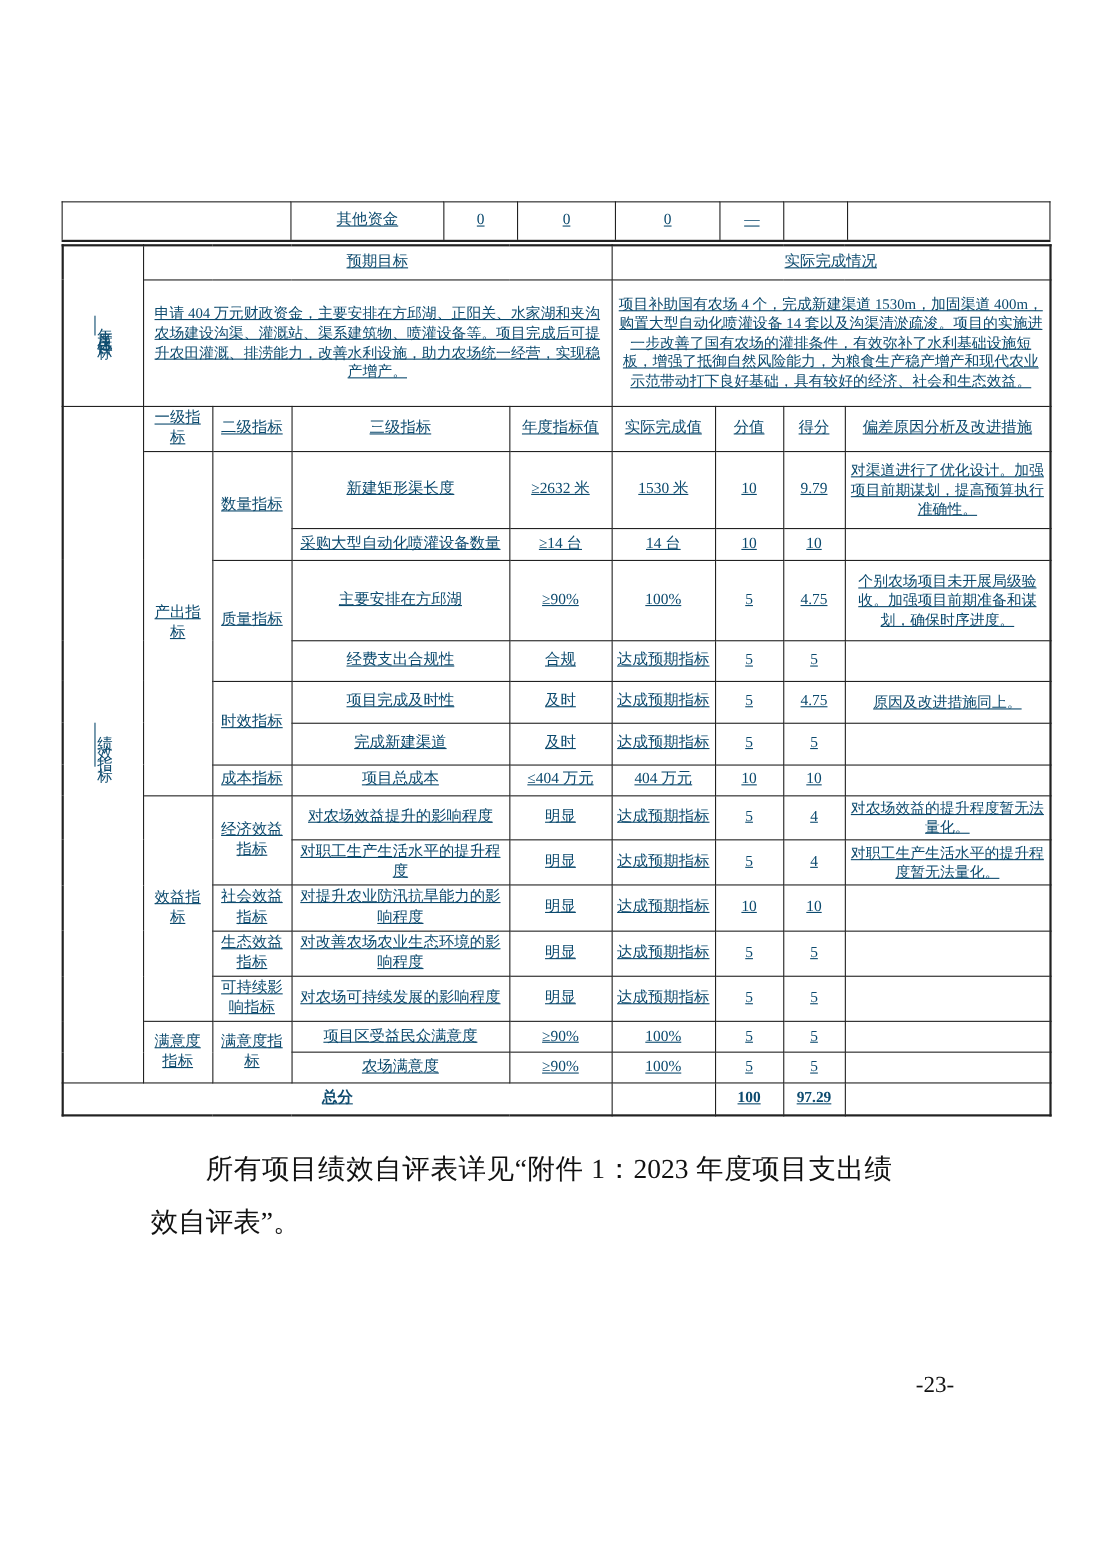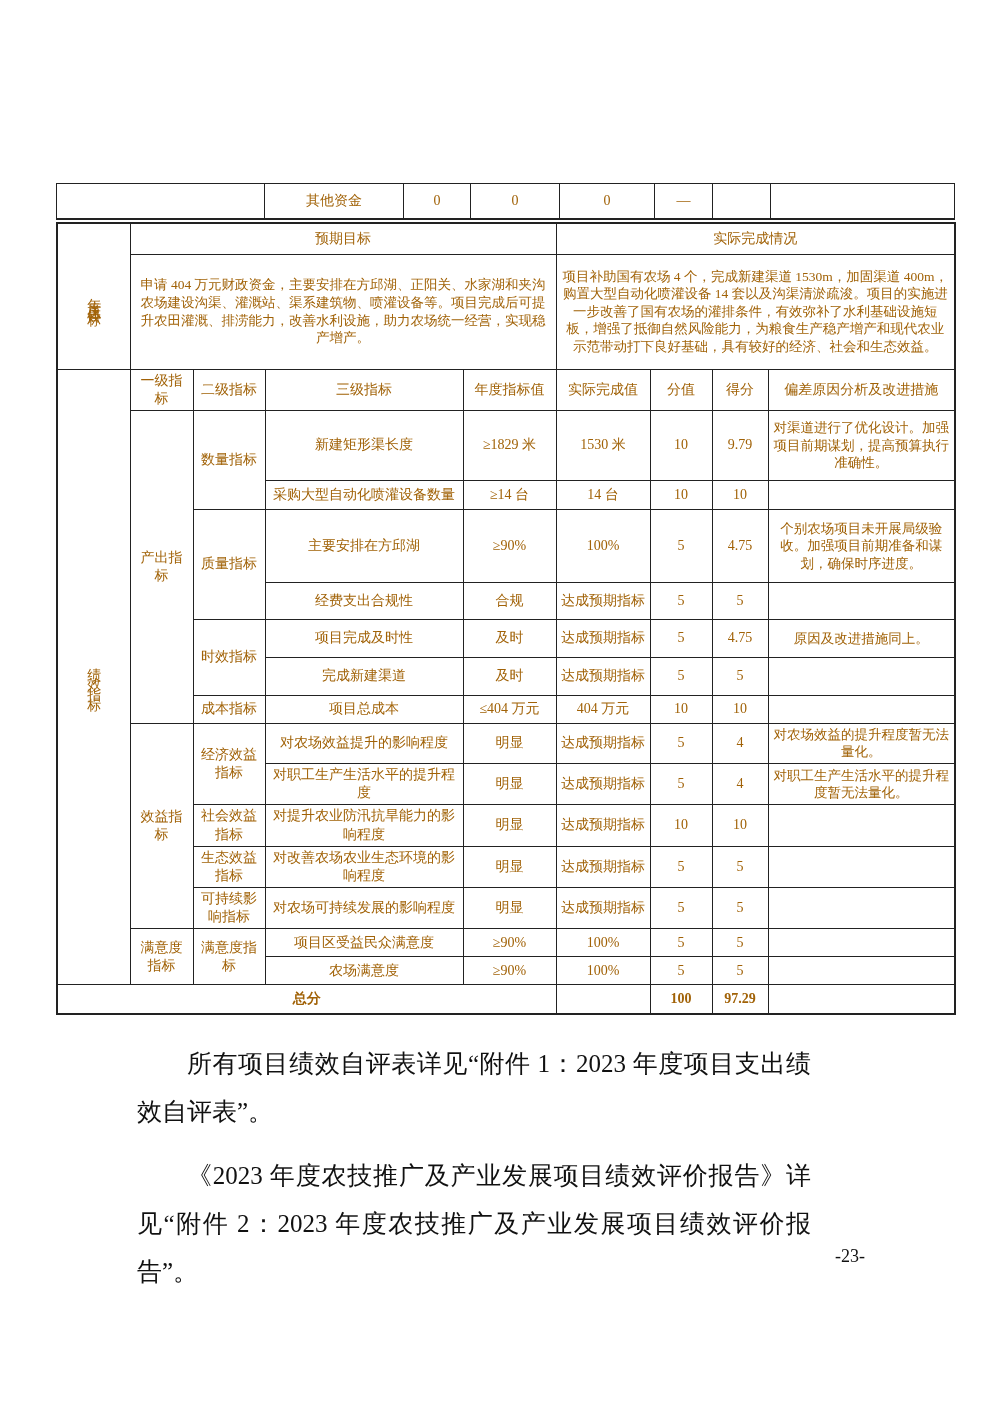--- a/index.html
+++ b/index.html
@@ -2,21 +2,21 @@
 <html><head>
 <meta charset="utf-8">
 <style>
   html,body { margin:0; padding:0; background:#e8e8e8; }
   .page {
     position:relative; width:1000px; height:1414px; margin:0 auto;
     background:#ffffff; color:#111;
     font-family:"Liberation Serif","DejaVu Serif",serif;
     overflow:hidden;
   }
-  table.tbl { border-collapse:collapse; table-layout:fixed; font-size:14px; color:#a16207; }
+  table.tbl { border-collapse:collapse; table-layout:fixed; font-size:14px; color:#0c4a6e;text-decoration:underline; }
   table.tbl td {
     border:1px solid #222; text-align:center; vertical-align:middle;
     padding:2px 4px; overflow:hidden; line-height:1.3;
     word-break:break-all;
   }
   table.top-tbl { position:absolute; left:56px; top:183px; width:898px; border:1px solid #222; border-bottom:2px solid #222; }
   table.main-tbl { position:absolute; left:56px; top:222px; width:898px; border:2px solid #222; }
   td.goaltext { text-align:justify; font-size:13.5px; line-height:19px; padding:4px 9px; }
   td.lcell { text-align:left; padding:2px 8px 2px 10px; line-height:18px; }
   td.dev { text-align:left; font-size:13.5px; line-height:18px; padding:3px 6px; }
@@ -29,21 +29,21 @@
   .v-perf { letter-spacing:10px; }
   .bold { font-weight:bold; }
   .body-text {
     position:absolute; left:121px; top:1024px; width:706px;
     font-size:25px; line-height:48px; text-align:justify; color:#111;
   }
   .body-text p { margin:16px; text-indent:50px; }
   .body-text p.hd { font-weight:bold; }
   .page-number {
     position:absolute; left:810px; top:1246px; width:80px;
-    text-align:center; font-size:18px; color:#111;
+    text-align:center; font-size:21px; color:#111;
   }
 </style>
 </head>
 <body>
 
 <div class="page">
 
   <table class="tbl top-tbl">
     <colgroup>
       <col style="width:208px">
@@ -105,21 +105,21 @@
         <td>实际完成值</td>
         <td>分值</td>
         <td>得分</td>
         <td>偏差原因分析及改进措施</td>
       </tr>
 
       <tr style="height:70px">
         <td rowspan="7" class="grp1">产出指标</td>
         <td rowspan="2" class="grp2">数量指标</td>
         <td class="lcell">新建矩形渠长度</td>
-        <td>≥1829 米</td>
+        <td>≥2632 米</td>
         <td class="narrow">1530 米</td>
         <td>10</td>
         <td>9.79</td>
         <td class="dev">对渠道进行了优化设计。加强项目前期谋划，提高预算执行准确性。</td>
       </tr>
       <tr style="height:29px">
         <td class="lcell">采购大型自动化喷灌设备数量</td>
         <td>≥14 台</td>
         <td class="narrow">14 台</td>
         <td>10</td>
@@ -240,18 +240,17 @@
         <td></td>
         <td class="bold">100</td>
         <td class="bold">97.29</td>
         <td></td>
       </tr>
     </tbody>
   </table>
 
   <div class="body-text">
     <p>所有项目绩效自评表详见“附件 1：2023 年度项目支出绩效自评表”。</p>
-    <p>《2023 年度农技推广及产业发展项目绩效评价报告》详见“附件 2：2023 年度农技推广及产业发展项目绩效评价报告”。</p>
   </div>
 
   <div class="page-number">-23-</div>
 
 </div>
 
 </body></html>

